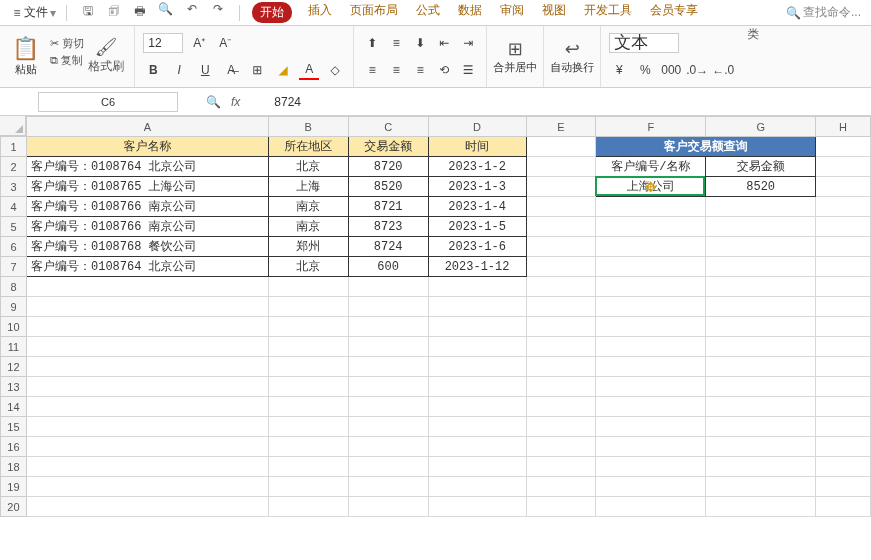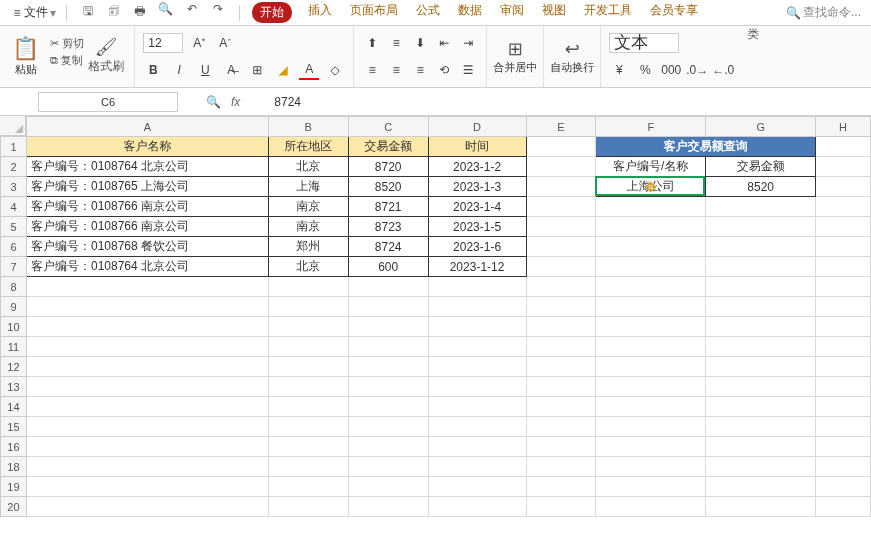--- a/index.html
+++ b/index.html
@@ -57,21 +57,21 @@
 .grid-wrap { position: relative; }
 .corner { position: absolute; left: 0; top: 0; width: 26px; height: 20px; background: #f5f5f5; border-right: 1px solid #ccc; border-bottom: 1px solid #ccc; }
 .corner::after { content: ""; position: absolute; right: 2px; bottom: 2px; border-left: 8px solid transparent; border-bottom: 8px solid #bbb; }
 table { border-collapse: collapse; table-layout: fixed; }
 .col-head th { background: #f5f5f5; border: 1px solid #ccc; height: 20px; font-weight: normal; color: #555; font-size: 11px; }
 .row-head { background: #f5f5f5; border: 1px solid #ccc; width: 26px; text-align: center; color: #555; font-size: 11px; }
 td { border: 1px solid #d8d8d8; height: 20px; padding: 0 4px; font-size: 12px; text-align: center; white-space: nowrap; overflow: hidden; }
 td.la { text-align: left; }
 .hdr-yellow { background: #fde9a9; border: 1px solid #333 !important; font-weight: normal; }
 .hdr-blue { background: #4a7ab8; color: #fff; border: 1px solid #333 !important; font-weight: bold; }
-.bord { border: 1px solid #333 !important; }
+.bord { border: 1px solid #333 !important; font-family: Liberation Mono, monospace; }
 
 
 .active-cell { position: absolute; border: 2px solid #1a9e52; background: rgba(255,255,255,0); pointer-events: none; }
 .cursor-icon { position: absolute; font-size: 14px; color: #d89d00; text-shadow: 0 0 2px #fff; }
 
 
 .cA { width: 242px; } .cB { width: 80px; } .cC { width: 80px; } .cD { width: 98px; }
 .cE { width: 70px; } .cF { width: 110px; } .cG { width: 110px; } .cH { width: 55px; }
 </style>
 </head>

